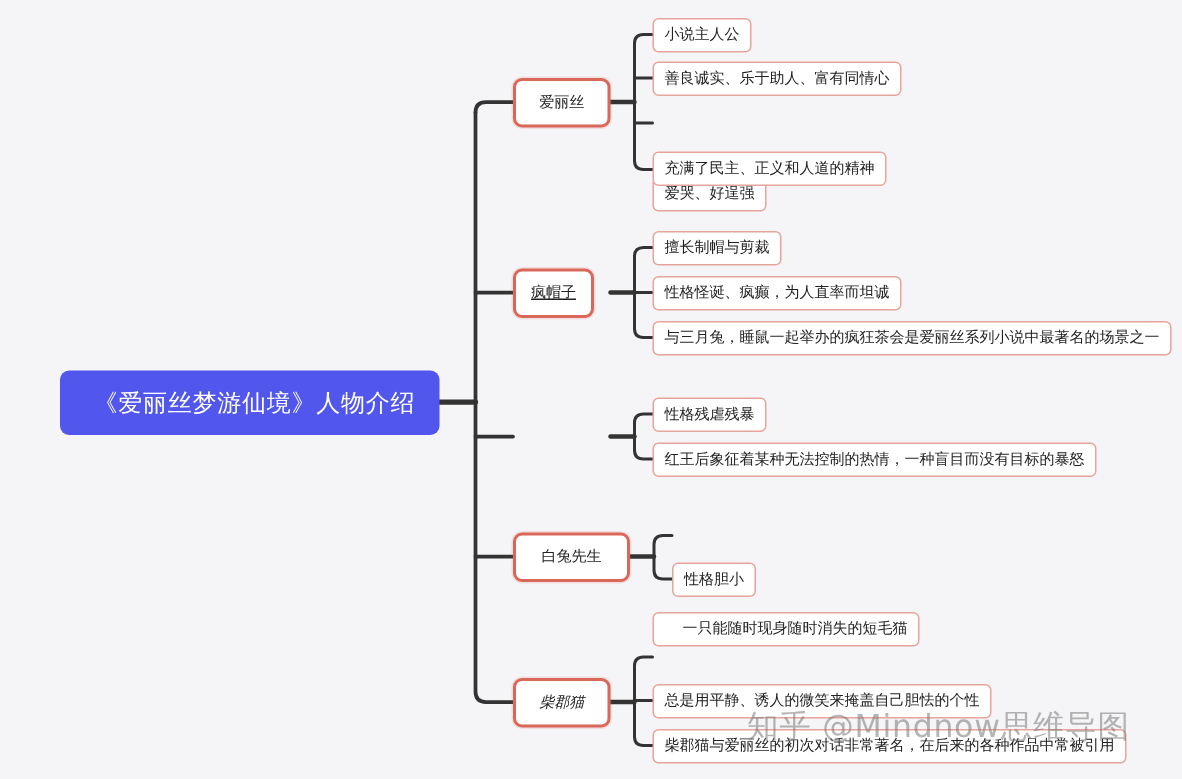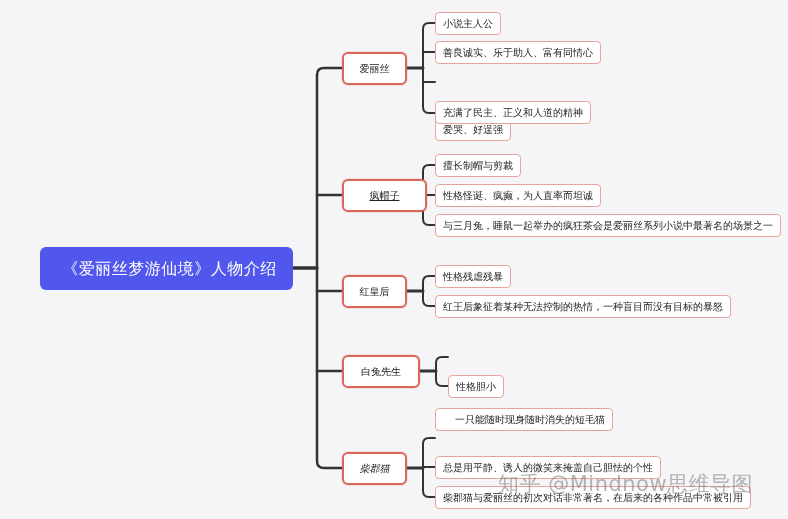--- a/index.html
+++ b/index.html
@@ -76,26 +76,25 @@
   </svg>
 
   <div class="root">《爱丽丝梦游仙境》人物介绍</div>
 
   <div class="main" style="left:342px; top:52px; width:65px;">爱丽丝</div>
   <div class="leaf" style="left:435px; top:12px;">小说主人公</div>
   <div class="leaf" style="left:435px; top:41px;">善良诚实、乐于助人、富有同情心</div>
   <div class="leaf" style="left:435px; top:71px;margin-top:47px;">爱哭、好逞强</div>
   <div class="leaf" style="left:435px; top:101px;">充满了民主、正义和人道的精神</div>
 
-  <div class="main" style="left:342px; top:179px; width:85px;text-decoration:underline;">疯帽子</div>
+  <div class="main" style="left:342px; top:179px; width:54px;text-decoration:underline;">疯帽子</div>
   <div class="leaf" style="left:435px; top:154px;">擅长制帽与剪裁</div>
   <div class="leaf" style="left:435px; top:184px;">性格怪诞、疯癫，为人直率而坦诚</div>
   <div class="leaf" style="left:435px; top:214px;">与三月兔，睡鼠一起举办的疯狂茶会是爱丽丝系列小说中最著名的场景之一</div>
 
-  <div class="main" style="left:342px; top:275px; width:65px;">红皇后</div>
   <div class="leaf" style="left:435px; top:265px;">性格残虐残暴</div>
   <div class="leaf" style="left:435px; top:295px;">红王后象征着某种无法控制的热情，一种盲目而没有目标的暴怒</div>
 
   <div class="main" style="left:342px; top:355px; width:78px;">白兔先生</div>
   <div class="leaf" style="left:448px; top:375px;">性格胆小</div>
 
   <div class="main" style="left:342px; top:452px; width:65px;font-style:italic;">柴郡猫</div>
   <div class="leaf" style="left:435px; top:408px;padding-left:19px;">一只能随时现身随时消失的短毛猫</div>
   <div class="leaf" style="left:435px; top:456px;">总是用平静、诱人的微笑来掩盖自己胆怯的个性</div>
   <div class="leaf" style="left:435px; top:486px;">柴郡猫与爱丽丝的初次对话非常著名，在后来的各种作品中常被引用</div>

